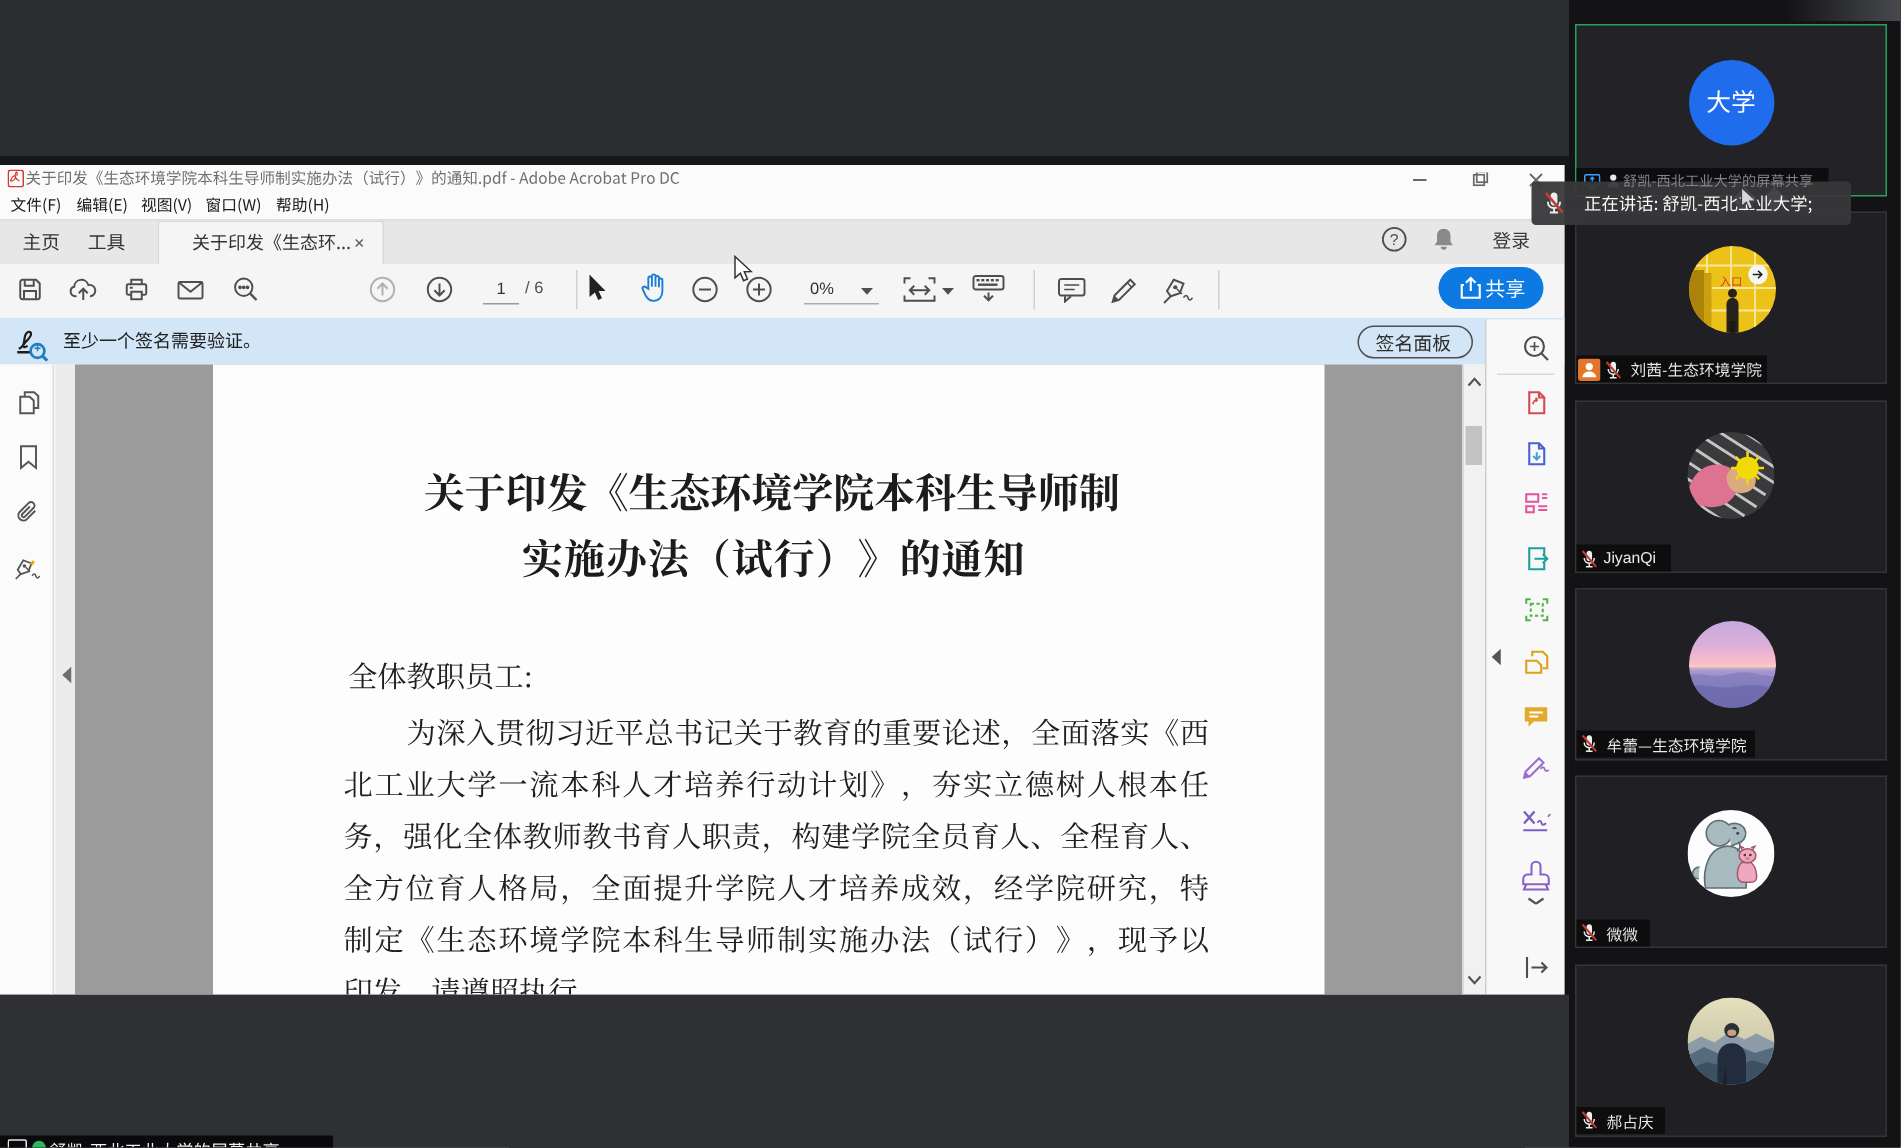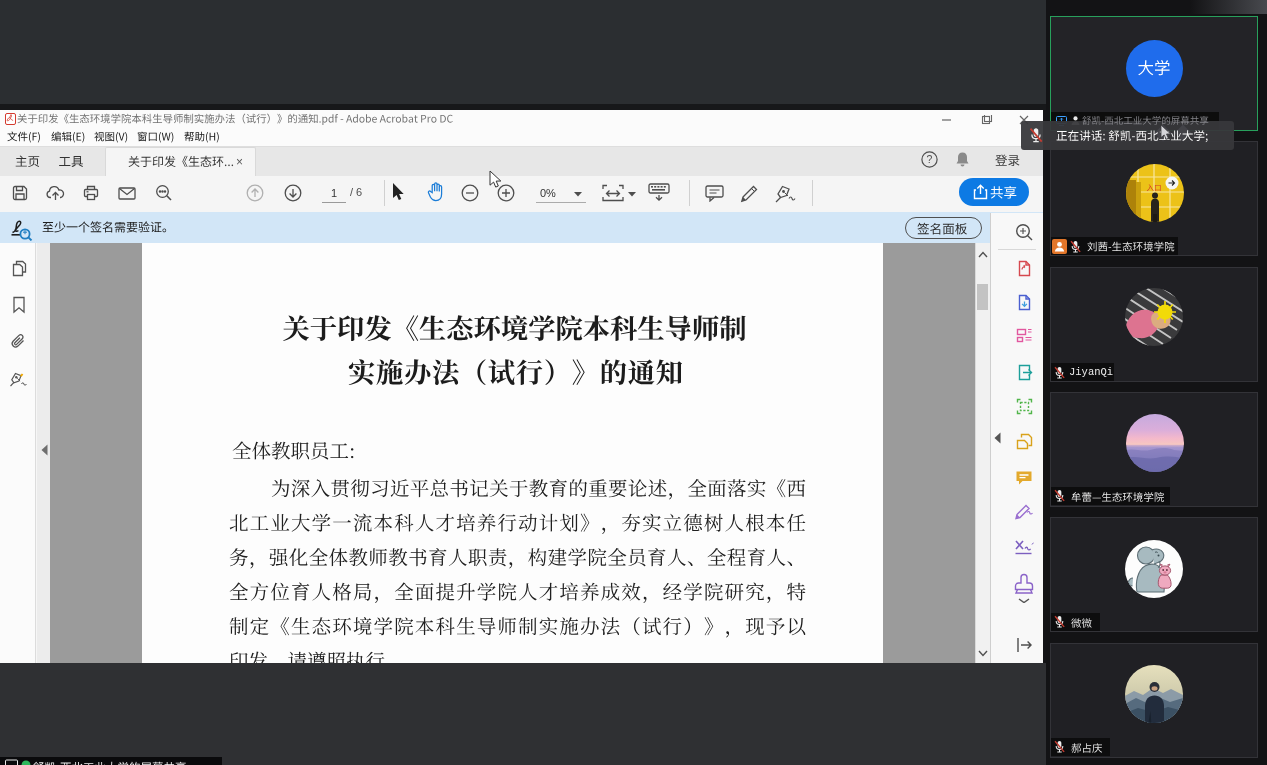--- a/index.html
+++ b/index.html
@@ -318,21 +318,21 @@
         </g>
         <path d="M0 42C2 28 12 20 23 22c9 1.6 13 9 10 17-2.6 7-10 12-19 11C5 49 -1 47 0 42z" fill="#dd7390"></path>
         <path d="M29 25c6-3.5 12.5-2 15.5 3 2.5 4.5.5 10-4.5 12-5 2-11 0-13-5-1.7-4.5-1-8 2-10z" fill="#dbab80"></path>
         <circle cx="40" cy="24" r="7.5" fill="#f2da08"></circle>
         <g stroke="#f2da08" stroke-width="1.7">
           <path d="M40 13v5M47.7 16.5l-3.4 4M51 24h-5M47.7 31.5l-3.4-4M32.3 16.5l3.4 4M29 24h5M32.3 31.5l3.4-4M40 35v-5"></path>
         </g>
       </g>
     </svg>
 <div class="abs" style="left:1051px;top:363px;width:63px;height:18px;background:rgba(10,10,10,.82)"></div>
-<div class="abs" style="left:1069px;top:366px;font-size:10.5px;color:#ececec;font-family:Liberation Mono, monospace">JiyanQi</div>
+<div class="abs" style="left:1069px;top:366px;font-size:10.5px;color:#ececec;font-family:Liberation Sans, sans-serif">JiyanQi</div>
 
 <div class="abs" style="left:1050px;top:392px;width:208px;height:115px;background:#202024;border:1px solid #333338"></div>
 <svg class="abs" style="left:1125.5px;top:414px" width="58" height="58" viewBox="0 0 58 58">
       <defs>
         <clipPath id="c4">
           <circle cx="29" cy="29" r="29"></circle>
         </clipPath>
         <linearGradient id="g4" x1="0" y1="0" x2="0" y2="1">
           <stop offset="0" stop-color="#c5aade"></stop>
           <stop offset=".28" stop-color="#dbaeda"></stop>

